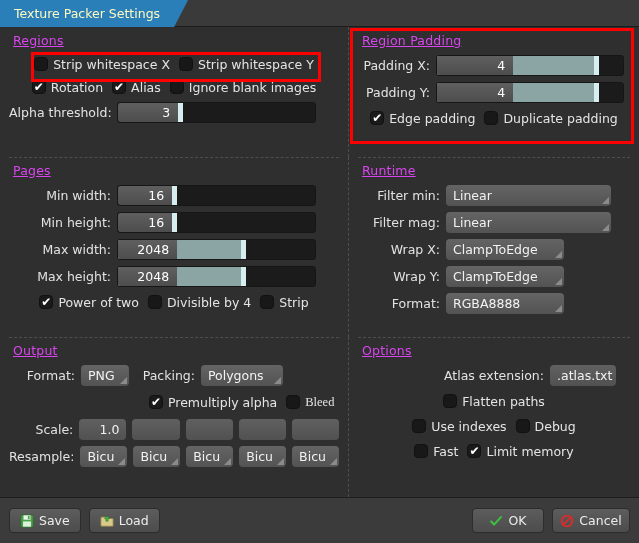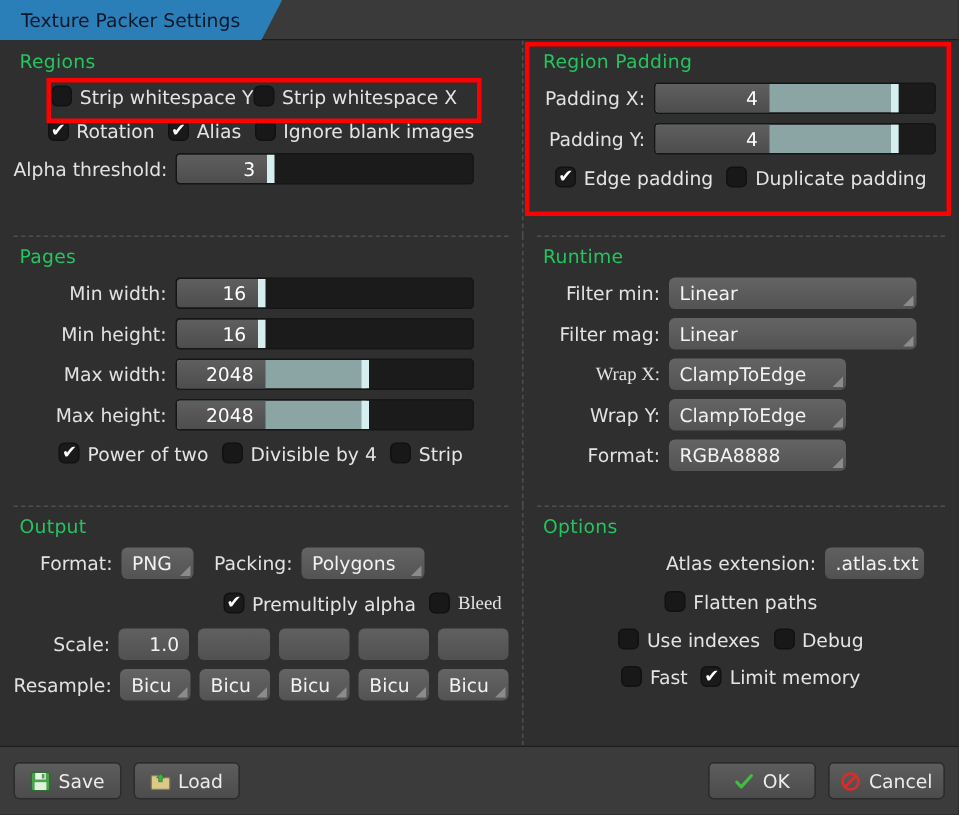--- a/index.html
+++ b/index.html
@@ -25,21 +25,21 @@
     position: relative;
     flex: 0 0 27px;
     border-bottom: 1px solid #1c1c1c;
   }
   .tab {
     position: absolute;
     left: 0; top: 0;
     height: 27px;
     padding: 0 28px 0 14px;
     background: #2a7fb8;
-    color: #0f172a;
+    color: #fef9c3;
     font-size: 12.5px;
     display: flex;
     align-items: center;
     clip-path: polygon(0 0, 100% 0, calc(100% - 14px) 100%, 0 100%);
     white-space: nowrap;
   }
 
   
   .body {
     flex: 1 1 auto;
@@ -53,24 +53,25 @@
   .cell { position: relative; padding: 0 9px; }
   .cell.right { border-left: 1px dashed #4e4e4e; }
   .cell.rowsep::before {
     content: "";
     position: absolute;
     left: 9px; right: 9px; top: 0;
     border-top: 1px dashed #4e4e4e;
   }
 
   .sec-title {
-    color: #22c55e;
+    color: #d946ef;
     font-size: 12.5px;
     margin: 6px 0 5px 4px;
     letter-spacing: .2px;
+    text-decoration: underline;
   }
 
   
   .row {
     display: flex;
     align-items: center;
     height: 24px;
     margin-bottom: 3px;
   }
   .row.center { justify-content: center; }
@@ -235,27 +236,27 @@
       <span>Texture Packer Settings</span>
     </div>
   </div>
 
   <div class="body">
 
     <div class="cell">
       <div class="sec-title">Regions</div>
 
       <div class="row center" style="height:22px;margin-bottom:1px;">
+        <div class="chk">
+          <span class="box"></span>
+          <span class="txt">Strip whitespace X</span>
+        </div>
         <div class="chk" style="margin-right:0;">
           <span class="box"></span>
           <span class="txt">Strip whitespace Y</span>
-        </div>
-        <div class="chk">
-          <span class="box"></span>
-          <span class="txt">Strip whitespace X</span>
         </div>
       </div>
 
       <div class="row center" style="height:22px;margin-bottom:2px;">
         <div class="chk">
           <span class="box on">
               <span class="tick">✔</span>
             </span>
           <span class="txt">Rotation</span>
         </div>
@@ -384,21 +385,21 @@
       </div>
 
       <div class="row">
         <div class="lbl" style="width:88px;">Filter mag:</div>
         <div class="dd" style="width:165px;">
           <span>Linear</span>
         </div>
       </div>
 
       <div class="row">
-        <div class="lbl" style="width:88px;font-family:Liberation Serif, serif;">Wrap X:</div>
+        <div class="lbl" style="width:88px;">Wrap X:</div>
         <div class="dd" style="width:118px;">
           <span>ClampToEdge</span>
         </div>
       </div>
 
       <div class="row">
         <div class="lbl" style="width:88px;">Wrap Y:</div>
         <div class="dd" style="width:118px;">
           <span>ClampToEdge</span>
         </div>

